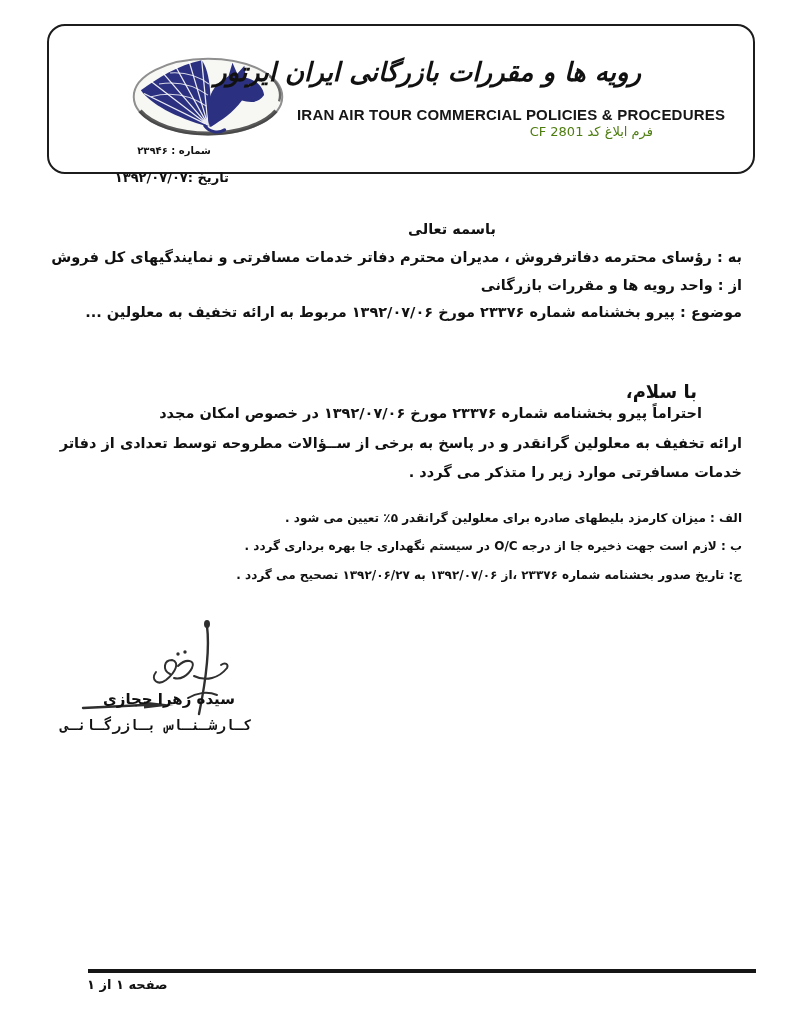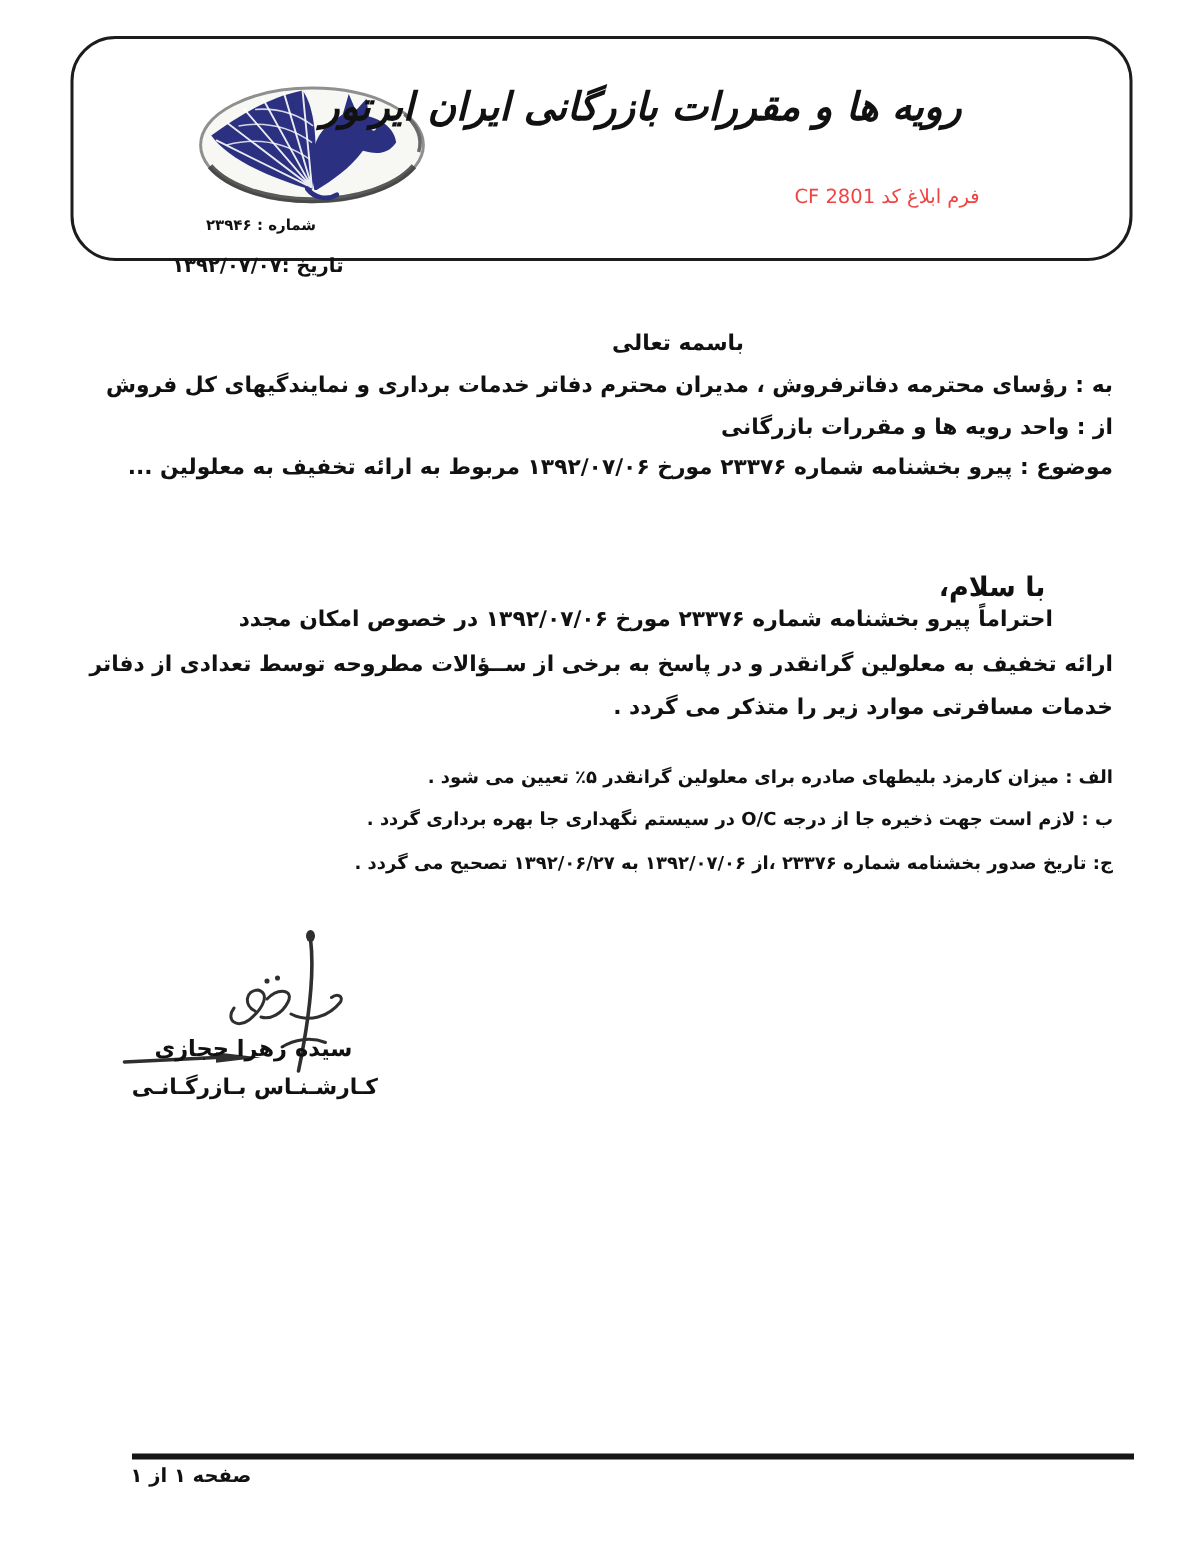--- a/index.html
+++ b/index.html
@@ -9,34 +9,34 @@
     background:#ffffff;
     color:#111;
     font-family:"DejaVu Sans",sans-serif;
     overflow:hidden;
   }
   .abs{position:absolute;white-space:nowrap;}
 
   
   .header-box{
     position:absolute;left:47px;top:24px;width:704px;height:146px;
-    border:2.5px solid #1c1c1c;border-radius:30px;background:#fff;
+    border:2.5px solid #1c1c1c;border-radius:18px;background:#fff;
   }
   .logo{position:absolute;left:80px;top:29px;width:158px;height:88px;}
   .calligraphy{
     left:300px;top:31px;width:292px;text-align:center;
     font-size:26px;font-weight:bold;font-style:italic;
     font-family:"DejaVu Sans",sans-serif;direction:rtl;
   }
   .english-title{
     left:248px;top:80px;width:396px;text-align:center;
     font-family:"Liberation Sans","DejaVu Sans",sans-serif;
     font-weight:bold;font-size:15px;letter-spacing:.2px;color:#161616;
   }
-  .form-code{right:100px;top:98px;font-size:13px;direction:rtl;color:#ef4444;}
+  .form-code{right:100px;top:98px;font-size:13px;direction:rtl;color:#4d7c0f;}
   .serial{left:70px;top:119px;width:110px;text-align:center;direction:rtl;font-size:10px;font-weight:bold;}
   .datefld{left:60px;top:144px;width:120px;text-align:right;direction:rtl;font-size:13px;font-weight:bold;}
 
   
   .besmele{left:352px;top:201px;width:200px;text-align:center;font-size:14.5px;font-weight:bold;margin-top:20px;}
   .meta-line{right:58px;font-size:14.5px;font-weight:bold;direction:rtl;}
   .to-line{top:249px;}
   .from-line{top:277px;}
   .subject-line{top:304px;}
   .salutation{right:103px;top:381px;font-size:18px;font-weight:bold;direction:rtl;}
@@ -45,21 +45,21 @@
   .bl2{top:435px;}
   .bl3{top:464px;}
   .item-line{right:58px;font-size:12px;font-weight:bold;direction:rtl;}
   .it1{top:511px;}
   .it2{top:539px;text-align:center;}
   .it3{top:568px;}
 
   
   .sig-svg{position:absolute;left:78px;top:616px;width:244px;height:112px;pointer-events:none;}
   .signer-name{right:565px;top:690px;font-size:15px;font-weight:bold;direction:rtl;}
-  .signer-role{right:548px;top:717px;font-size:14.5px;font-weight:bold;direction:rtl;letter-spacing:1px;}
+  .signer-role{right:548px;top:717px;font-size:14.5px;font-weight:bold;direction:rtl;letter-spacing:1px;font-family:Liberation Mono, monospace;}
 
   
   .footer-rule{position:absolute;left:88px;top:969px;width:668px;height:4px;background:#161616;}
   .page-info{left:87px;top:977px;font-size:13px;font-weight:bold;direction:rtl;}
 </style>
 </head>
 <body>
 
 <div class="page">
 
@@ -76,28 +76,29 @@
         <path d="M100,88 L19,48 M100,88 L28,33 M100,88 L42,21 M100,88 L58,12 M100,88 L76,7 M100,88 L92,6" stroke="#ffffff" stroke-width="1.6" fill="none" opacity="0.9"></path>
         <path d="M28,52 Q66,42 98,64 M38,36 Q72,30 100,50 M52,22 Q80,20 101,36" stroke="#ffffff" stroke-width="1.3" fill="none" opacity="0.8"></path>
         <path d="M102,90 C97,66 100,46 115,34 L126,26 L131,9 L137,23 L146,13 L148,28
                  C161,31 170,40 171,50 C163,62 151,59 143,57 C131,73 117,82 104,90 Z" fill="#2b3180"></path>
         <path d="M96,89 C102,97 113,99 121,94" stroke="#2b3180" stroke-width="4" fill="none" stroke-linecap="round"></path>
         <circle cx="152" cy="38" r="2" fill="#ffffff"></circle>
       </g>
     </svg>
 
     <div class="abs calligraphy">رویه ها و مقررات بازرگانی ایران ایرتور</div>
+    <div class="abs english-title">IRAN AIR TOUR COMMERCIAL POLICIES &amp; PROCEDURES</div>
     <div class="abs form-code">فرم ابلاغ  کد CF 2801</div>
     <div class="abs serial">شماره : ۲۳۹۴۶</div>
     <div class="abs datefld">تاریخ :۱۳۹۲/۰۷/۰۷</div>
   </div>
 
   <div class="abs besmele">باسمه تعالی</div>
 
-  <div class="abs meta-line to-line">به : رؤسای محترمه دفاترفروش ، مدیران محترم دفاتر خدمات برداری و نمایندگیهای کل فروش</div>
+  <div class="abs meta-line to-line">به : رؤسای محترمه دفاترفروش ، مدیران محترم دفاتر خدمات مسافرتی و نمایندگیهای کل فروش</div>
   <div class="abs meta-line from-line">از : واحد  رویه ها و مقررات بازرگانی</div>
   <div class="abs meta-line subject-line">موضوع : پیرو  بخشنامه شماره ۲۳۳۷۶ مورخ ۱۳۹۲/۰۷/۰۶ مربوط به  ارائه تخفیف به معلولین ...</div>
 
   <div class="abs salutation">با سلام،</div>
 
   <div class="abs body-line bl1">احتراماً  پیرو بخشنامه شماره ۲۳۳۷۶ مورخ ۱۳۹۲/۰۷/۰۶  در خصوص  امکان مجدد</div>
   <div class="abs body-line bl2">ارائه تخفیف به معلولین گرانقدر  و در پاسخ به برخی از ســؤالات مطروحه توسط  تعدادی  از دفاتر</div>
   <div class="abs body-line bl3">خدمات مسافرتی   موارد زیر را متذکر می گردد .</div>
 
   <div class="abs item-line it1">الف : میزان کارمزد بلیطهای صادره  برای معلولین  گرانقدر  ۵٪  تعیین می شود .</div>

